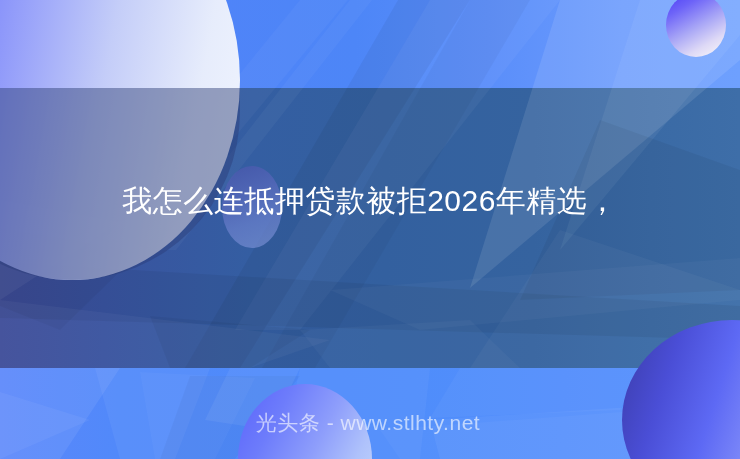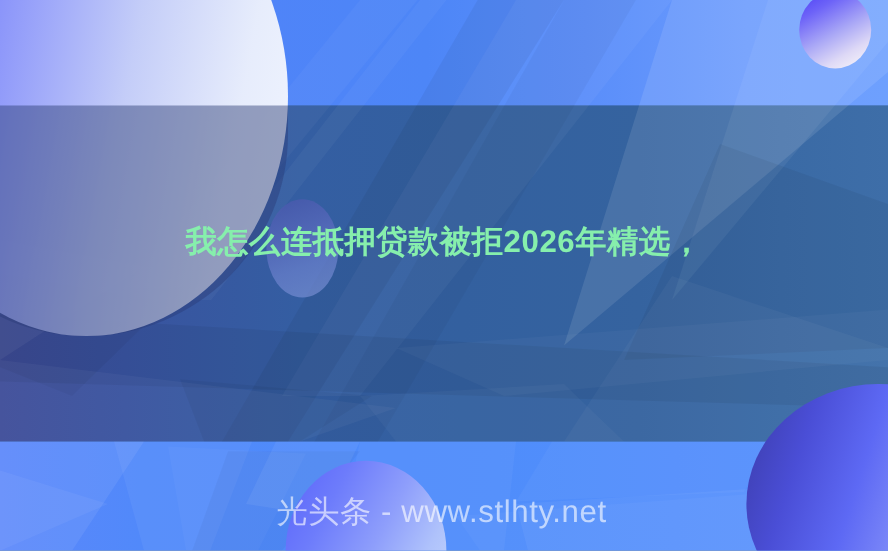--- a/index.html
+++ b/index.html
@@ -147,41 +147,41 @@
     position: absolute;
     left: 0;
     top: 176px;
     width: 740px;
     text-align: center;
     line-height: 50px;
     z-index: 5;
   }
   .title-line {
     display: block;
-    color: #86efac;
-    font-size: 26px;
-    font-weight: 700;
+    color: #ffffff;
+    font-size: 30px;
+    font-weight: 400;
     letter-spacing: 0.5px;
     white-space: nowrap;
   }
 
   
   #watermark {
     position: absolute;
     left: 0;
     top: 409px;
     width: 740px;
     text-align: center;
     padding-right: 4px;
     box-sizing: border-box;
     z-index: 6;
   }
   #watermark .wm-text {
     color: rgba(255,255,255,0.62);
-    font-size: 26px;
+    font-size: 21px;
     font-weight: 400;
     letter-spacing: 0.5px;
     white-space: nowrap;
   }
 </style>
 </head>
 <body>
 
 <div id="poster">
 

